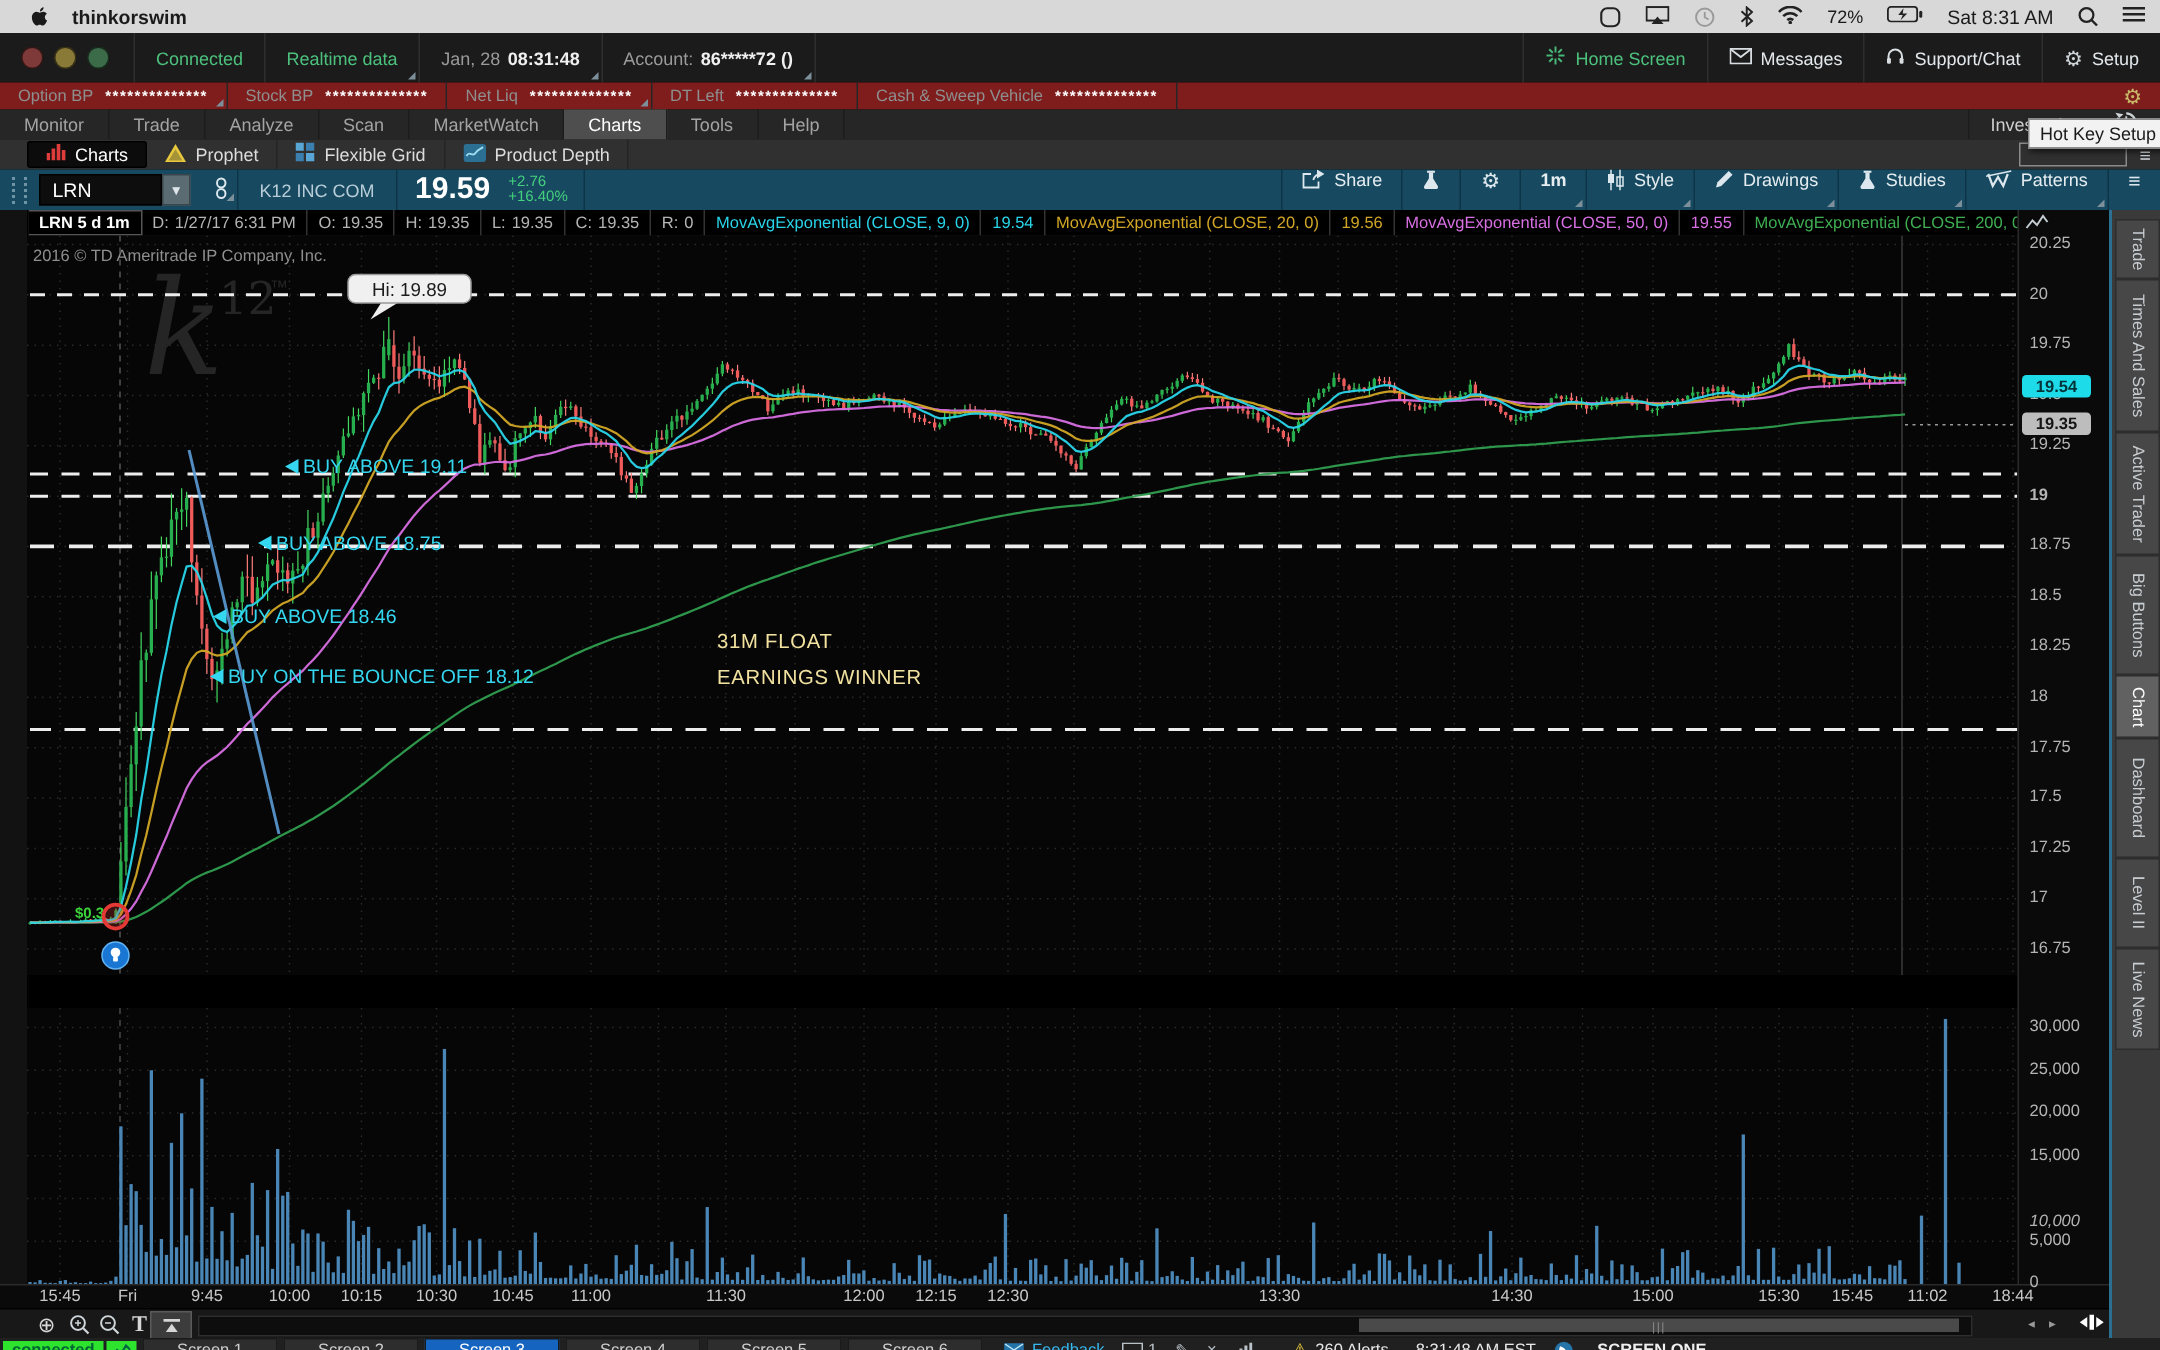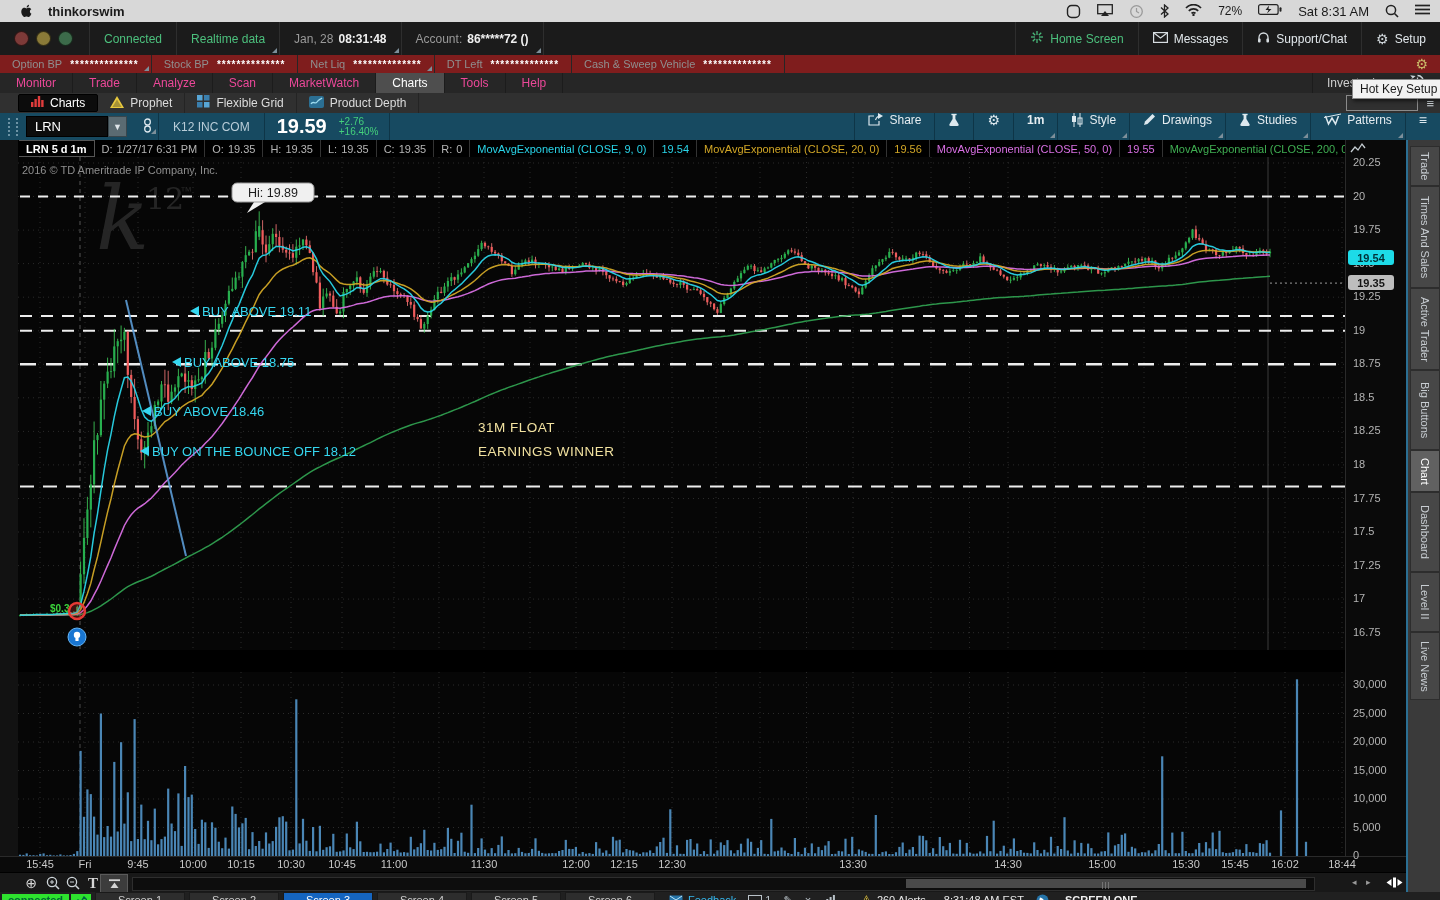--- a/index.html
+++ b/index.html
@@ -36,21 +36,21 @@
   #accountbar{position:absolute;left:0;top:55px;width:1440px;height:18px;background:#7f1d1d;
               display:flex;align-items:center;font-size:11px;border-bottom:1px solid #000;}
   .aseg{position:relative;height:100%;display:flex;align-items:center;gap:8px;padding:0 12px;
         border-right:1px solid #262626;}
   .aseg .alab{color:#8f8f8f;}
   .aseg .aval{color:#fff;font-weight:bold;letter-spacing:1px;font-size:10px;}
   #accountbar .agear{margin-left:auto;margin-right:12px;color:#c9b868;font-size:14px;}
   
   #maintabs{position:absolute;left:0;top:73px;width:1440px;height:20px;background:#262626;
             display:flex;align-items:stretch;font-size:12px;border-bottom:1px solid #111;}
-  .mtab{display:flex;align-items:center;padding:0 16px;color:#ec4899;border-right:1px solid #1c1c1c;}
+  .mtab{display:flex;align-items:center;padding:0 16px;color:#a3a3a3;border-right:1px solid #1c1c1c;}
   .mtab.active{background:#4e4e4e;color:#fff;}
   #maintabs .mtright{margin-left:auto;display:flex;align-items:center;gap:14px;padding-right:10px;}
   #maintabs .invest{padding:0 14px;color:#cfcfcf;border-left:1px solid #1c1c1c;height:100%;display:flex;align-items:center;}
   
   #subtoolbar{position:absolute;left:0;top:93px;width:1440px;height:20px;background:#303030;
               display:flex;align-items:stretch;font-size:12px;border-bottom:1px solid #000;}
   .stool{display:flex;align-items:center;gap:6px;padding:0 12px;color:#dcdcdc;border-right:1px solid #242424;}
   .stool.active{background:#0c0c0c;border:1px solid #000;color:#fff;margin:1px 0 1px 18px;border-radius:2px;}
   #subtool-right{margin-left:auto;display:flex;align-items:center;gap:8px;padding-right:6px;}
   #empty-btn{width:70px;height:14px;border:1px solid #8a8a8a;}
@@ -1718,21 +1718,21 @@
       <span class="tlabel" style="left: 576px;">12:00</span>
       <span class="tlabel" style="left: 624px;">12:15</span>
       <span class="tlabel" style="left: 672px;">12:30</span>
       <span class="tlabel" style="left: 760px; margin-top: 36px;">13:00</span>
       <span class="tlabel" style="left: 853px;">13:30</span>
       <span class="tlabel" style="left: 931px; margin-top: 32px;">14:00</span>
       <span class="tlabel" style="left: 1008px;">14:30</span>
       <span class="tlabel" style="left: 1102px;">15:00</span>
       <span class="tlabel" style="left: 1186px;">15:30</span>
       <span class="tlabel" style="left: 1235px;">15:45</span>
-      <span class="tlabel" style="left: 1285px;">16:02</span>
+      <span class="tlabel" style="left: 1285px;">11:02</span>
       <span class="tlabel" style="left: 1342px;">18:44</span>
     </div>
 
   <div id="chart-toolbar">
     <div class="ct-icon" style="left:22px">⊕</div>
     <div class="ct-icon" style="left:44px" id="zoomin-icon">
         <svg width="14" height="14" viewBox="0 0 14 14">
           <circle cx="6" cy="6" r="4.6" fill="none" stroke="#cfd6da" stroke-width="1.3"></circle>
           <line x1="9.5" y1="9.5" x2="13" y2="13" stroke="#cfd6da" stroke-width="1.5"></line>
           <line x1="4" y1="6" x2="8" y2="6" stroke="#cfd6da"></line>
@@ -1773,35 +1773,35 @@
     <span id="axis-corner">
       <svg width="16" height="12" viewBox="0 0 16 12">
           <path d="M1 10l4-5 3 3 4-6 3 4" fill="none" stroke="#c5cdd2" stroke-width="1.3"></path>
         </svg>
     </span>
   <span class="ptick" style="top: 16px;">20.25</span>
       <span class="ptick" style="top: 49.55px;">20</span>
       <span class="ptick" style="top: 83.1px;">19.75</span>
       <span class="ptick" style="top: 116.65px;">19.5</span>
       <span class="ptick" style="top: 150.2px;">19.25</span>
-      <span class="ptick" style="top: 183.75px;">19</span>
+      <span class="ptick" style="top: 183.75px; font-weight: bold;">19</span>
       <span class="ptick" style="top: 217.3px;">18.75</span>
       <span class="ptick" style="top: 250.85px;">18.5</span>
       <span class="ptick" style="top: 284.4px;">18.25</span>
       <span class="ptick" style="top: 317.95px;">18</span>
       <span class="ptick" style="top: 351.5px;">17.75</span>
       <span class="ptick" style="top: 385.05px;">17.5</span>
       <span class="ptick" style="top: 418.6px;">17.25</span>
       <span class="ptick" style="top: 452.15px;">17</span>
       <span class="ptick" style="top: 485.7px;">16.75</span>
       <span class="ptick" style="top: 538px;">30,000</span>
       <span class="ptick" style="top: 566.5px;">25,000</span>
       <span class="ptick" style="top: 595px;">20,000</span>
       <span class="ptick" style="top: 623.5px;">15,000</span>
-      <span class="ptick" style="top: 652px;">10,000</span>
+      <span class="ptick" style="top: 668px; font-style: italic;">10,000</span>
       <span class="ptick" style="top: 680.5px;">5,000</span>
       <span class="ptick" style="top: 709px;">0</span>
       <span class="bubble" style="top: 110.282px; background: rgb(29, 219, 232); color: rgb(1, 50, 56);">19.54</span>
       <span class="bubble" style="top: 135.109px; background: rgb(189, 189, 189); color: rgb(20, 20, 20);">19.35</span>
     </div>
 
   <div id="sidebar">
       <div class="side-tab" style="top: 6px; height: 38px;">Trade</div>
       <div class="side-tab" style="top: 46px; height: 100px;">Times And Sales</div>
       <div class="side-tab" style="top: 148px; height: 80px;">Active Trader</div>

